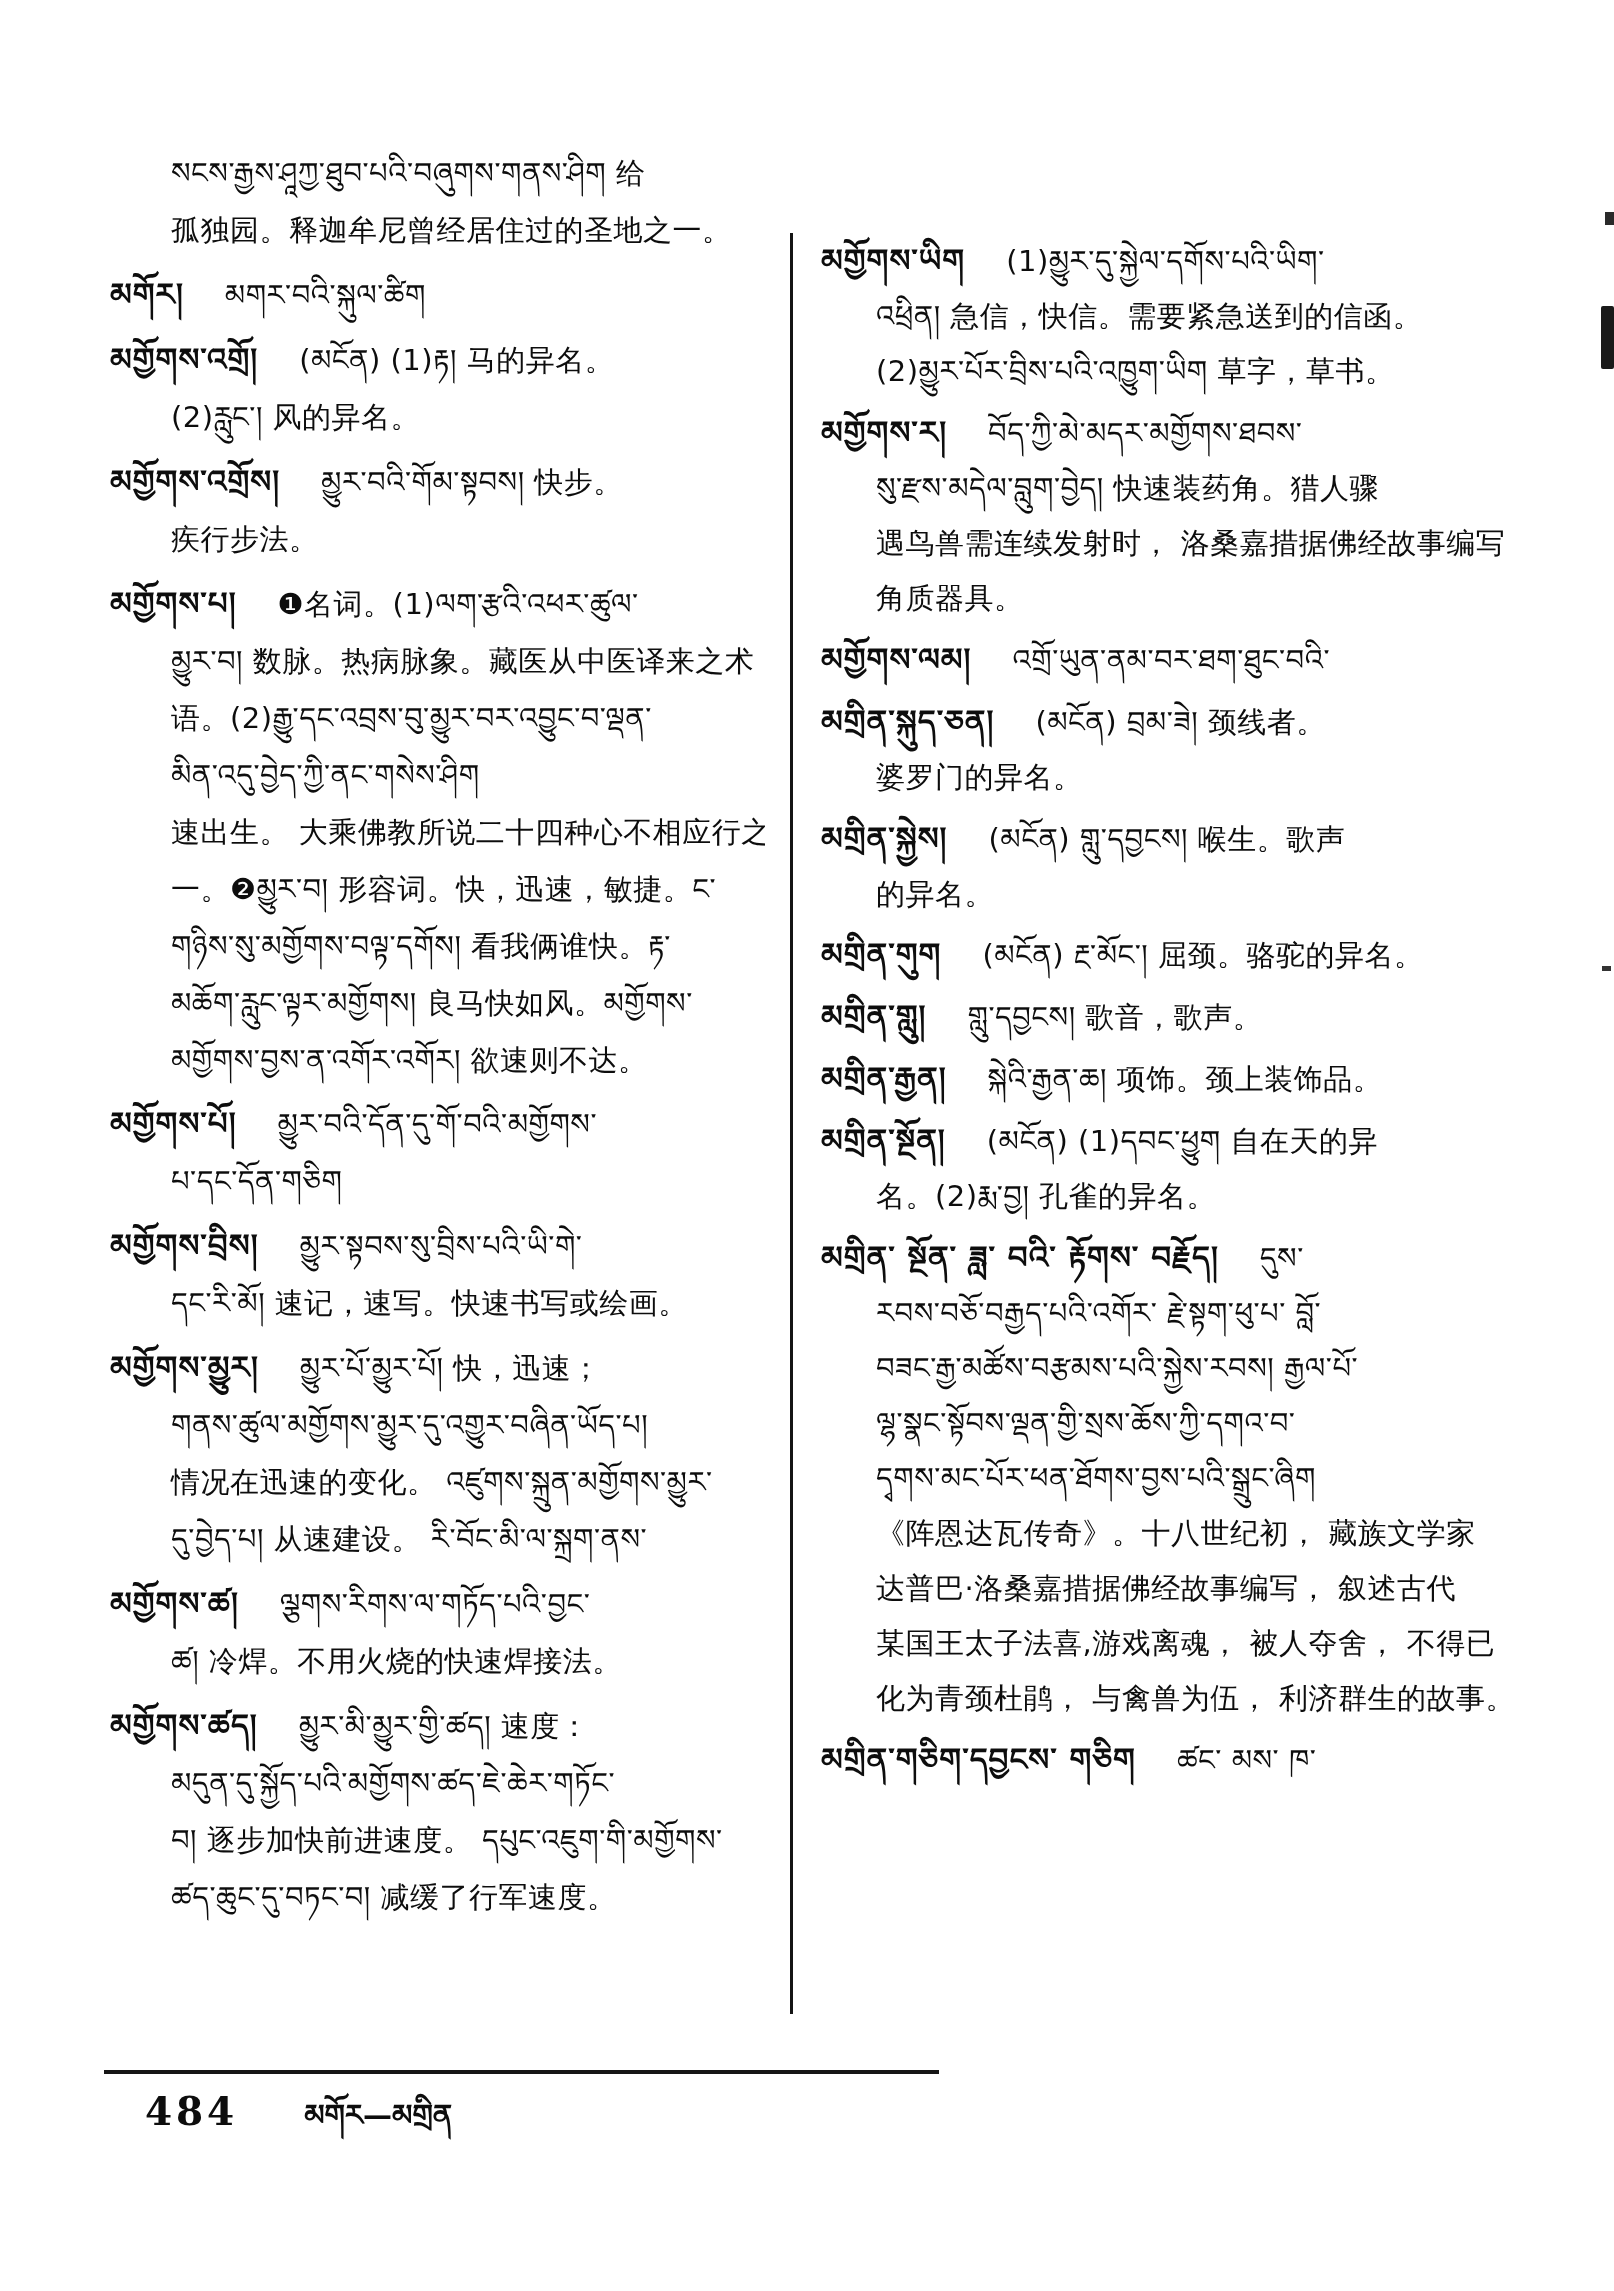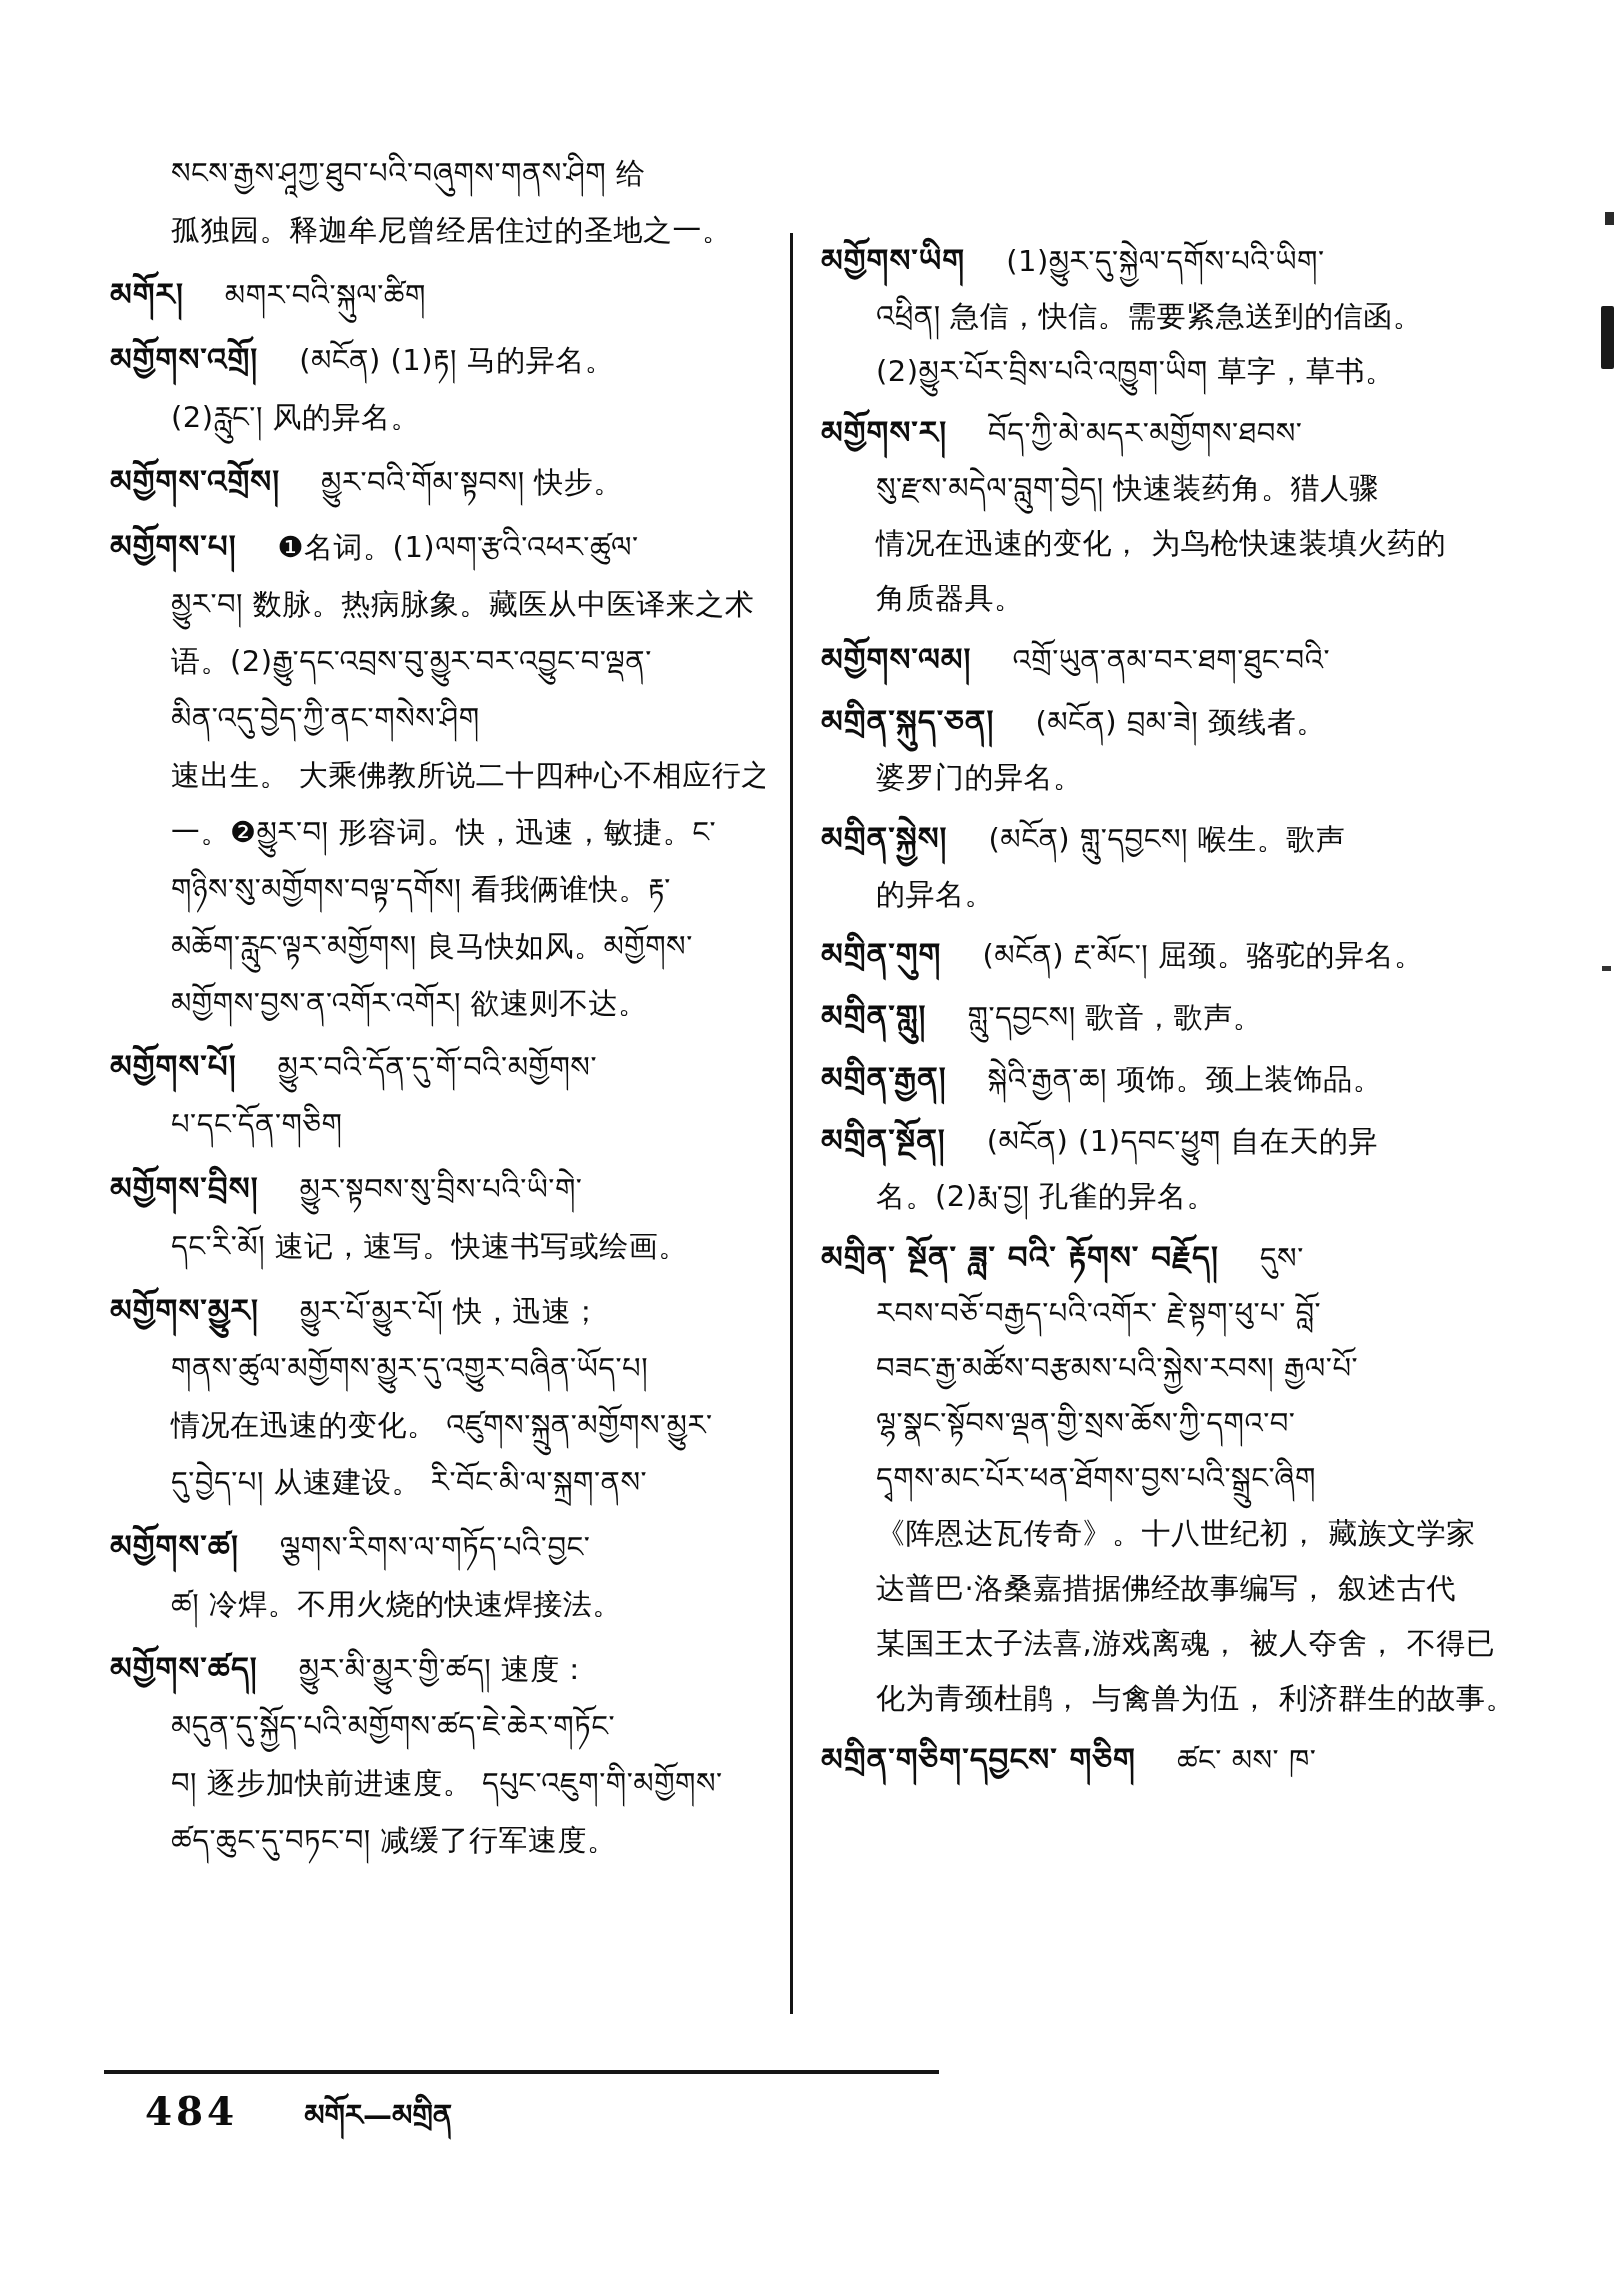--- a/index.html
+++ b/index.html
@@ -83,20 +83,21 @@
       </div>
       <div class="entry">
         <div class="line first"><span class="hw">མགོར།</span><span>མགར་བའི་སྐུལ་ཚིག</span></div>
       </div>
       <div class="entry">
         <div class="line first"><span class="hw">མགྱོགས་འགྲོ།</span><span>(མངོན) (1)རྟ།  马的异名。</span></div>
         <div class="line cont"><span>(2)རླུང་།  风的异名。</span></div>
       </div>
       <div class="entry">
         <div class="line first"><span class="hw">མགྱོགས་འགྲོས།</span><span>མྱུར་བའི་གོམ་སྟབས།  快步。</span></div>
+        <div class="line cont"><span>疾行步法。</span></div>
       </div>
       <div class="entry">
         <div class="line first"><span class="hw">མགྱོགས་པ།</span><span>❶名词。(1)ལག་རྩའི་འཕར་ཚུལ་</span></div>
         <div class="line cont"><span>མྱུར་བ།  数脉。热病脉象。藏医从中医译来之术</span></div>
         <div class="line cont"><span>语。(2)རྒྱུ་དང་འབྲས་བུ་མྱུར་བར་འབྱུང་བ་ལྡན་</span></div>
         <div class="line cont"><span>མིན་འདུ་བྱེད་ཀྱི་ནང་གསེས་ཤིག</span></div>
         <div class="line cont"><span>速出生。 大乘佛教所说二十四种心不相应行之</span></div>
         <div class="line cont"><span>一。❷མྱུར་བ།  形容词。快，迅速，敏捷。ང་</span></div>
         <div class="line cont"><span>གཉིས་སུ་མགྱོགས་བལྟ་དགོས།  看我俩谁快。རྟ་</span></div>
         <div class="line cont"><span>མཆོག་རླུང་ལྟར་མགྱོགས།  良马快如风。མགྱོགས་</span></div>
@@ -132,21 +133,21 @@
 
   <div class="column col-right">
       <div class="entry">
         <div class="line first"><span class="hw">མགྱོགས་ཡིག</span><span>(1)མྱུར་དུ་སྐྱེལ་དགོས་པའི་ཡིག་</span></div>
         <div class="line cont"><span>འཕྲིན།  急信，快信。需要紧急送到的信函。</span></div>
         <div class="line cont"><span>(2)མྱུར་པོར་བྲིས་པའི་འཁྱུག་ཡིག  草字，草书。</span></div>
       </div>
       <div class="entry">
         <div class="line first"><span class="hw">མགྱོགས་ར།</span><span>བོད་ཀྱི་མེ་མདར་མགྱོགས་ཐབས་</span></div>
         <div class="line cont"><span>སུ་རྫས་མདེལ་བླུག་བྱེད།  快速装药角。猎人骤</span></div>
-        <div class="line cont"><span>情况在迅速的变化， 为鸟枪快速装填火药的</span></div>
+        <div class="line cont"><span>遇鸟兽需连续发射时， 洛桑嘉措据佛经故事编写</span></div>
         <div class="line cont"><span>角质器具。</span></div>
       </div>
       <div class="entry">
         <div class="line first"><span class="hw">མགྱོགས་ལམ།</span><span>འགྲོ་ཡུན་ནམ་བར་ཐག་ཐུང་བའི་</span></div>
       </div>
       <div class="entry">
         <div class="line first"><span class="hw">མགྲིན་སྐུད་ཅན།</span><span>(མངོན) བྲམ་ཟེ།  颈线者。</span></div>
         <div class="line cont"><span>婆罗门的异名。</span></div>
       </div>
       <div class="entry">

